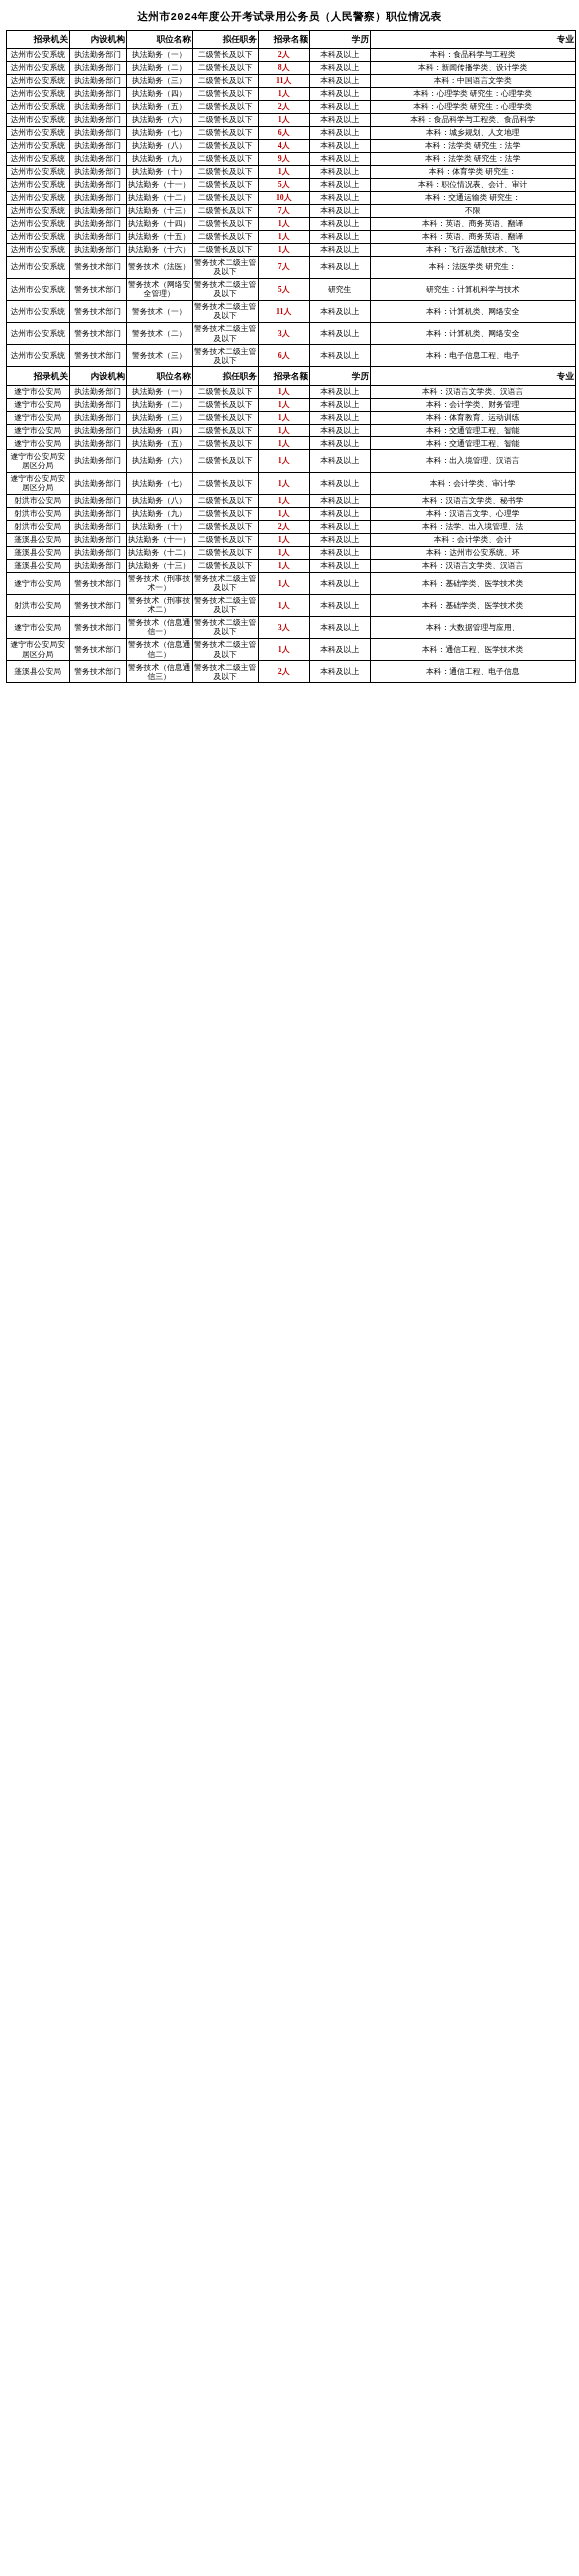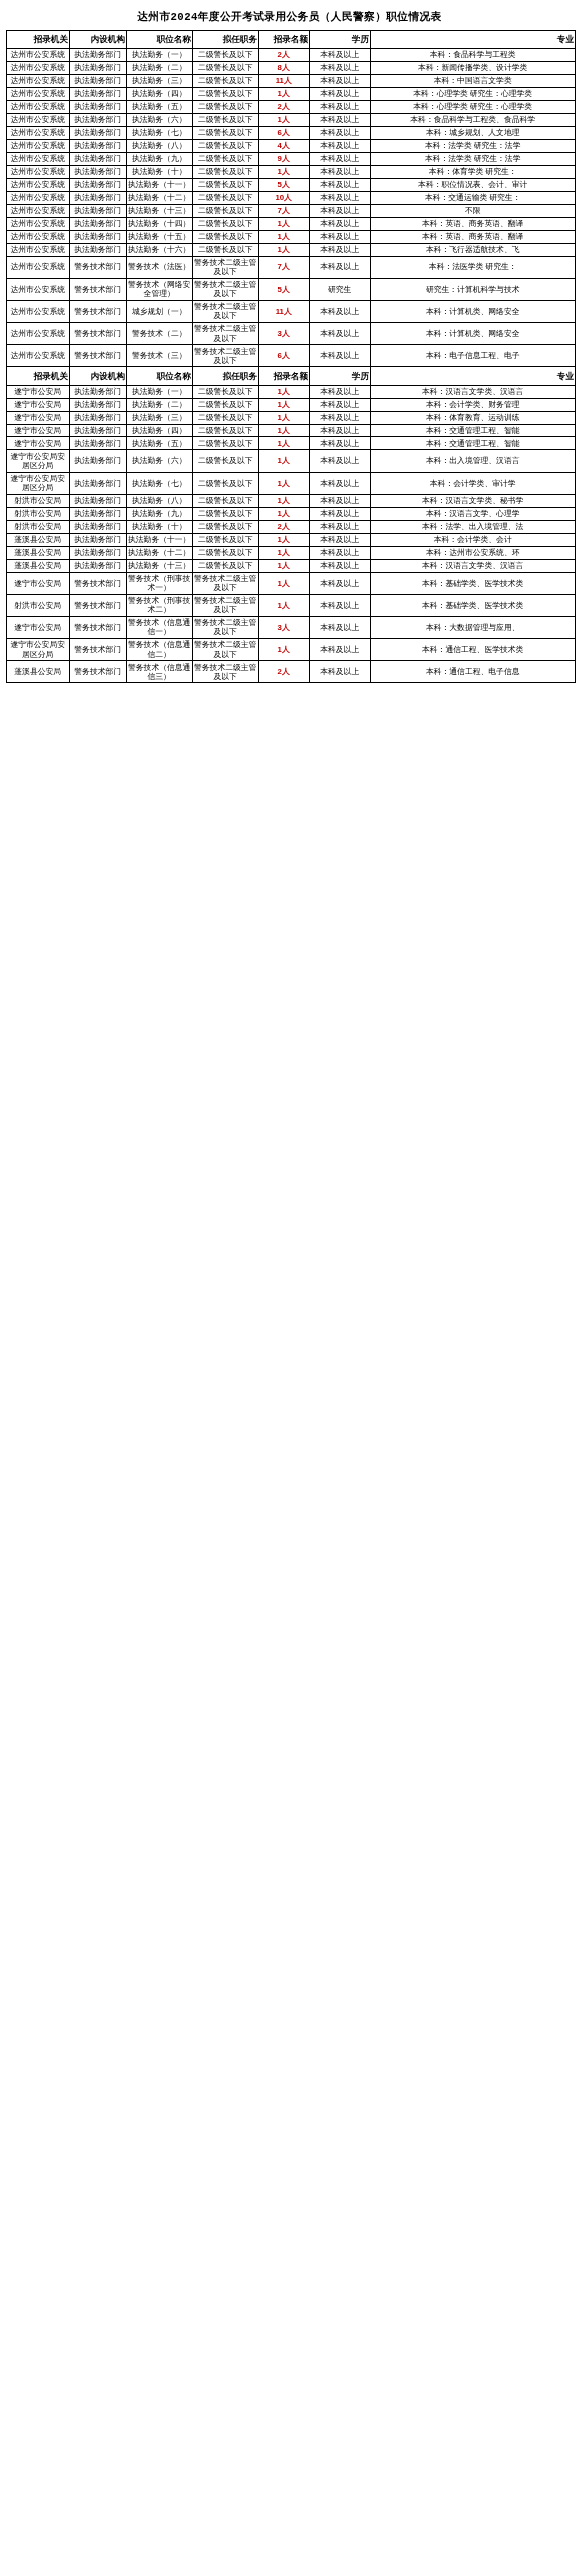--- a/index.html
+++ b/index.html
@@ -43,21 +43,21 @@
   table.jobs th {
     font-weight: bold;
     font-size: 8.6px;
     font-family: "Liberation Sans", "DejaVu Sans", sans-serif;
     padding: 3.6px 0.7px;
     text-align: right;
   }
   td.num {
     color: #c00000;
     font-weight: bold;
-    font-family: Liberation Sans, sans-serif;
+    font-family: Liberation Serif, serif;
     font-size: 7.8px;
     margin-top: 19px;
   }
   col.c0 { width: 63px; }
   col.c1 { width: 57px; }
   col.c2 { width: 66px; }
   col.c3 { width: 66px; }
   col.c4 { width: 51px; }
   col.c5 { width: 61px; }
   col.c6 { width: 205px; }
@@ -250,21 +250,21 @@
           <td>警务技术部门</td>
           <td>警务技术（网络安全管理）</td>
           <td>警务技术二级主管及以下</td>
           <td class="num">5人</td>
           <td>研究生</td>
           <td>研究生：计算机科学与技术</td>
         </tr>
         <tr>
           <td>达州市公安系统</td>
           <td>警务技术部门</td>
-          <td>城乡规划（一）</td>
+          <td>警务技术（一）</td>
           <td>警务技术二级主管及以下</td>
           <td class="num">11人</td>
           <td>本科及以上</td>
           <td>本科：计算机类、网络安全</td>
         </tr>
         <tr>
           <td>达州市公安系统</td>
           <td>警务技术部门</td>
           <td>警务技术（二）</td>
           <td>警务技术二级主管及以下</td>

